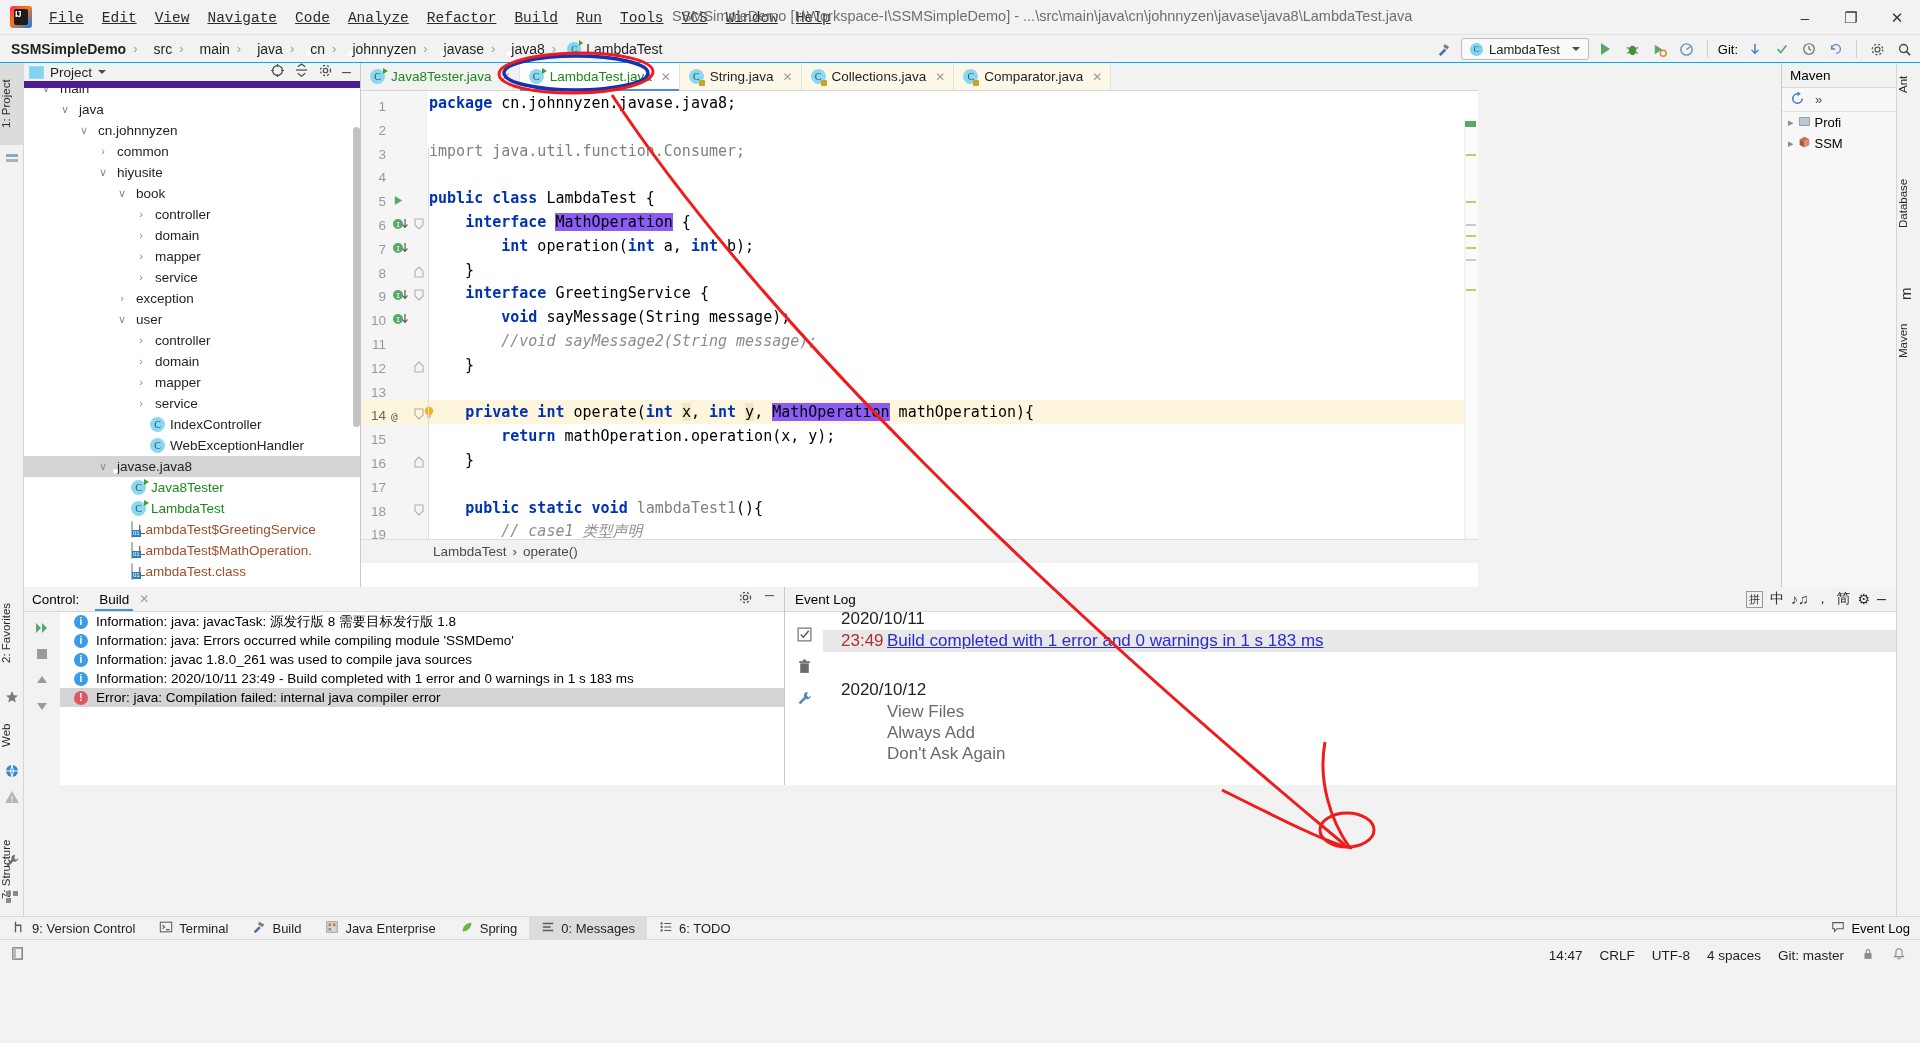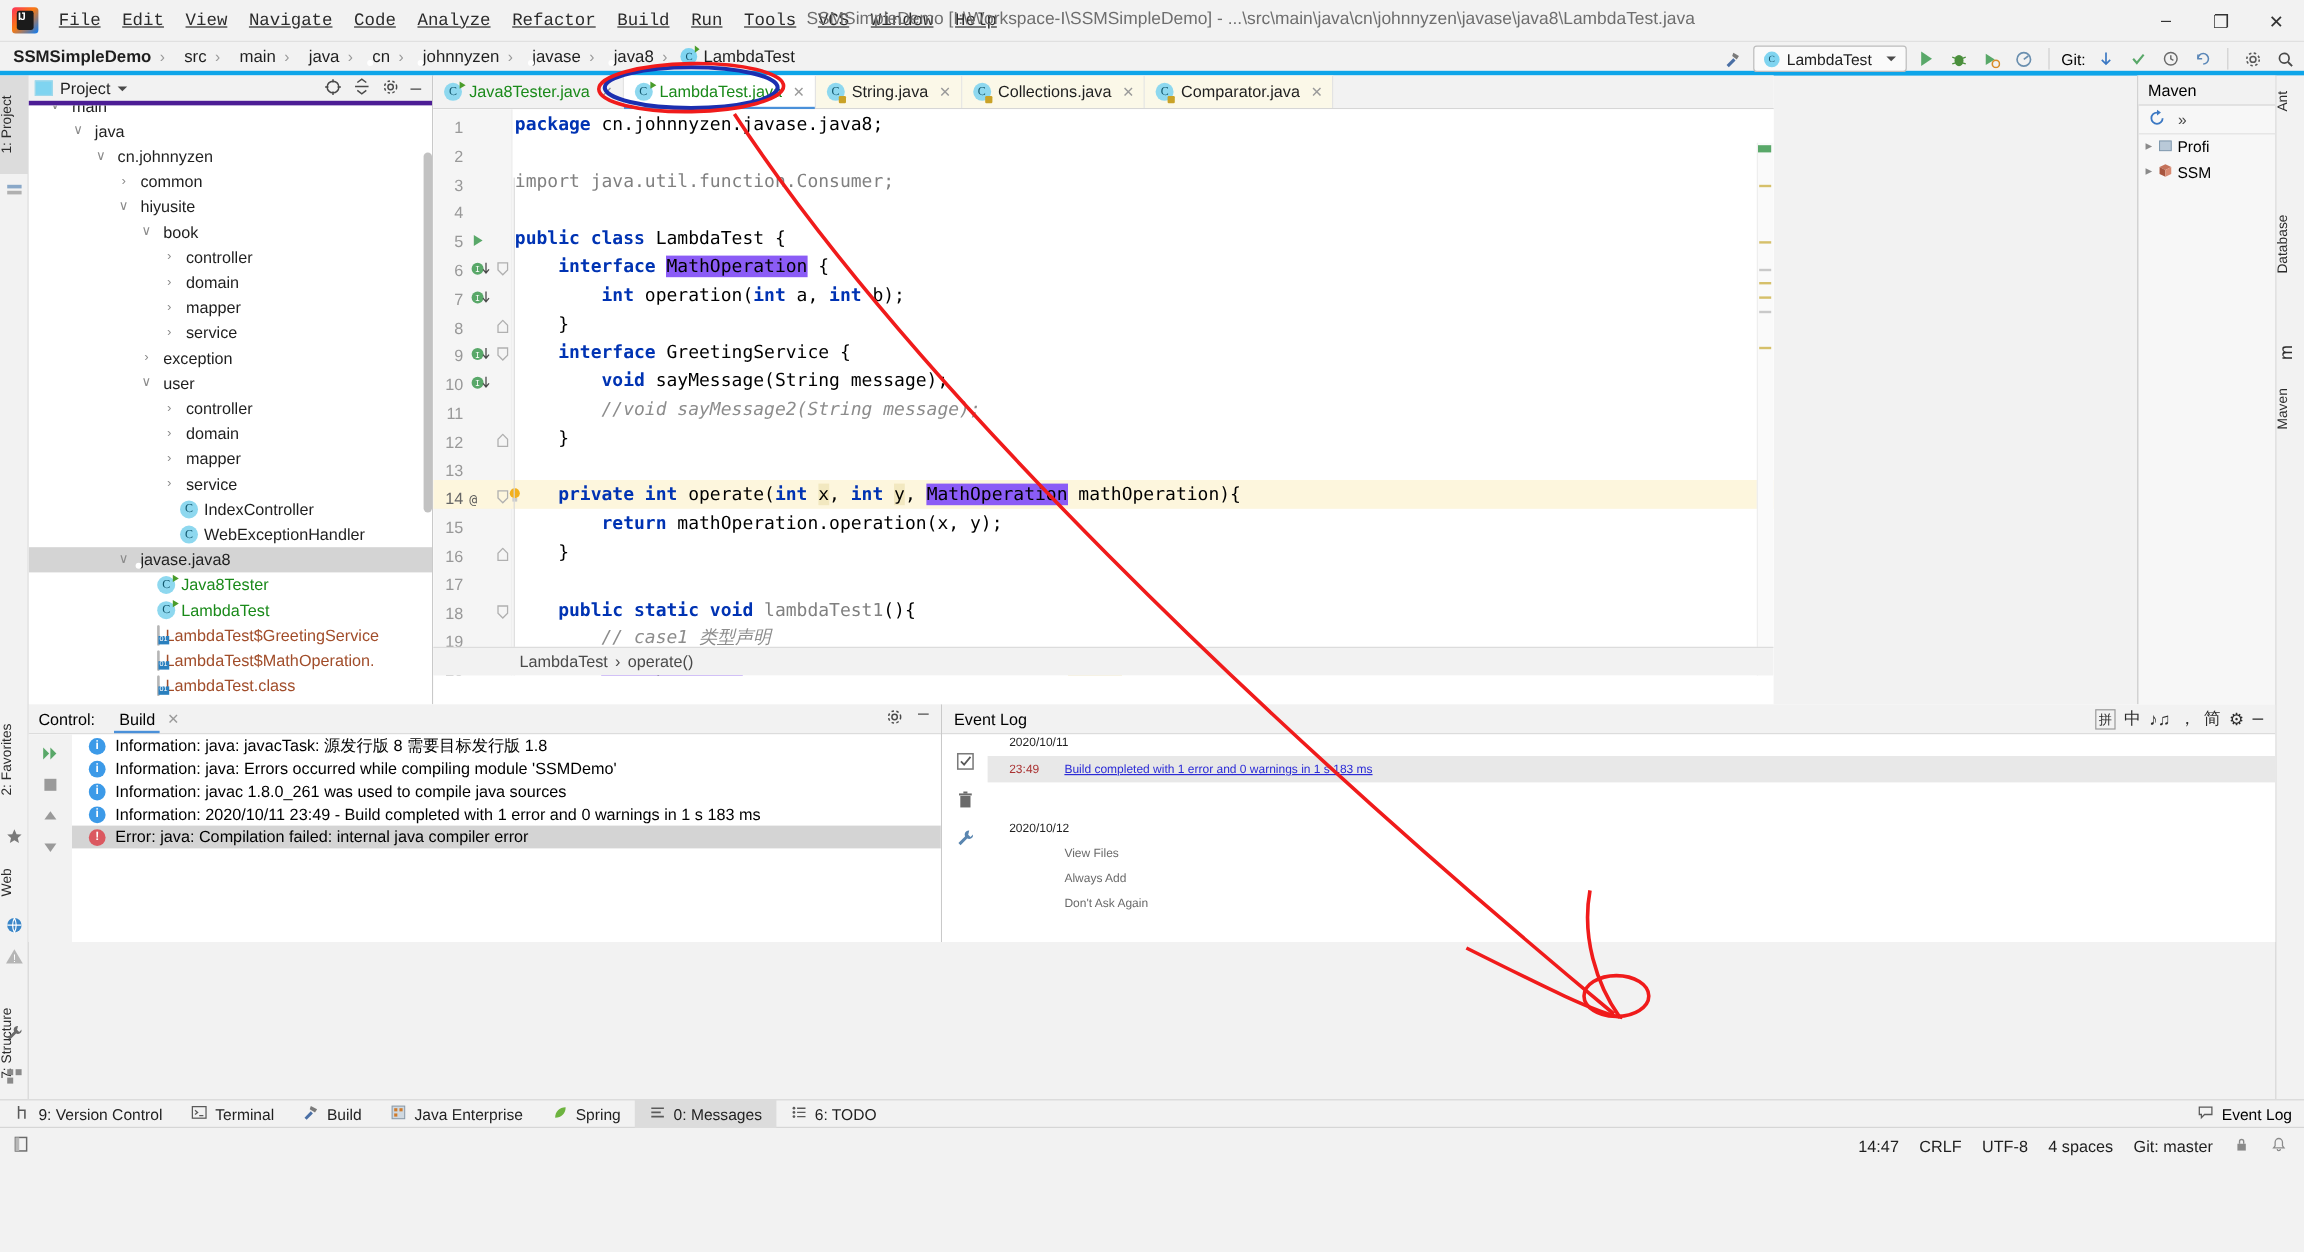--- a/index.html
+++ b/index.html
@@ -45,21 +45,21 @@
   .win-btns { position:absolute; right:0; top:0; height:35px; display:flex; }
   .win-btn {
     width:46px; height:35px; display:flex; align-items:center; justify-content:center;
     color:#333; font-size:15px;
   }
 
   
   .navbar {
     position:absolute; top:35px; left:0; width:1920px; height:28px;
     background:#f2f2f2; display:flex; align-items:center;
-    border-bottom:4px solid #0ea5e9;
+    border-bottom:1px solid #0ea5e9;
   }
   .crumb { display:flex; align-items:center; padding:0 2px 0 6px; white-space:nowrap; }
   .crumb .ico { margin-right:5px; display:inline-block; }
   .crumb .txt { font-size:14px; color:#1f1f1f; }
   .crumb.bold .txt { font-weight:bold; }
   .crumb-sep { color:#9a9a9a; margin:0 5px; font-size:13px; }
 
   .folder-ico {
     width:14px; height:11px; background:#b3b3b3; border-radius:1px 2px 2px 2px; position:relative;
   }
@@ -109,21 +109,21 @@
     background:#f2f2f2; border-left:1px solid #d6d6d6;
   }
 
   
   .project-panel {
     position:absolute; left:24px; top:63px; width:337px; height:524px;
     background:#fff; border-right:1px solid #c9c9c9;
   }
   .panel-head {
     height:25px; background:#f2f2f2; display:flex; align-items:center;
-    border-bottom:4px solid #4c1d95; padding:0 5px;
+    border-bottom:7px solid #4c1d95; padding:0 5px;
   }
   .panel-head .ph-ico { width:15px;height:13px;background:#7fd4f0;border:1px solid #9fd8ea; margin-right:6px;}
   .panel-head .ph-title { font-size:13.5px; color:#1f1f1f; }
   .caret-down { width:0;height:0;border-top:4px solid #4a4a4a;border-left:4px solid transparent;border-right:4px solid transparent; margin-left:6px;}
   .panel-head-actions { margin-left:auto; display:flex; align-items:center; gap:9px; padding-right:4px;}
 
   .tree { position:relative; height:499px; overflow:hidden; background:#fff; font-size:13.5px; }
   .tnode {
     display:flex; align-items:center; height:21px; white-space:nowrap; padding-right:4px;
   }
@@ -249,21 +249,21 @@
   .err-ico { width:14px;height:14px;border-radius:50%;background:#db5860;color:#fff;font-size:10px;
     display:flex;align-items:center;justify-content:center;font-weight:bold; flex:0 0 14px;}
 
   .eventlog-pane { position:absolute; left:761px; top:0; width:1111px; height:198px; background:#fff;}
   .el-head { height:25px; background:#f2f2f2; display:flex; align-items:center; padding-left:10px;
     font-size:13.5px; border-bottom:1px solid #d6d6d6;}
   .el-head-right { margin-left:auto; display:flex; align-items:center; gap:10px; padding-right:10px;}
   .el-body { position:relative; height:173px; background:#fff;}
   .el-side { position:absolute; left:0; top:0; width:38px; height:100%; }
   .el-side .sico { display:block; margin:14px auto; width:18px; height:18px; text-align:center; color:#4a4a4a; font-size:14px;}
-  .el-list { position:absolute; left:38px; top:0; right:0; font-size:10px;}
+  .el-list { position:absolute; left:38px; top:0; right:0; font-size:17px;}
   .el-date { height:22px; display:flex; align-items:center; padding-left:18px; color:#1f1f1f;margin-top:27px;}
   .el-entry { height:22px; display:flex; align-items:center; padding-left:18px; gap:12px;}
   .el-entry.sel { background:#e8e8e8; }
   .el-time { color:#a33; width:34px; }
   .el-link { color:#2b2bd6; text-decoration:underline; }
   .el-sub { height:21px; display:flex; align-items:center; padding-left:64px; color:#6a6a6a;}
 
   
   .bottom-tabs {
     position:absolute; left:0; top:916px; width:1920px; height:24px; background:#f2f2f2;

